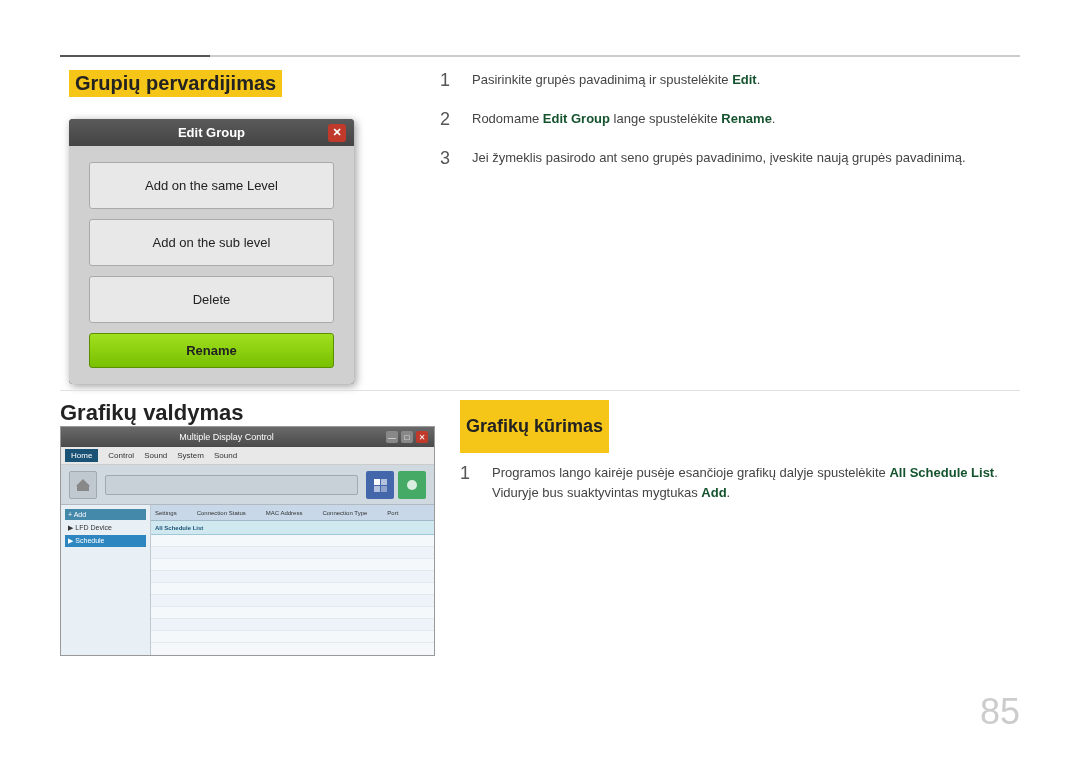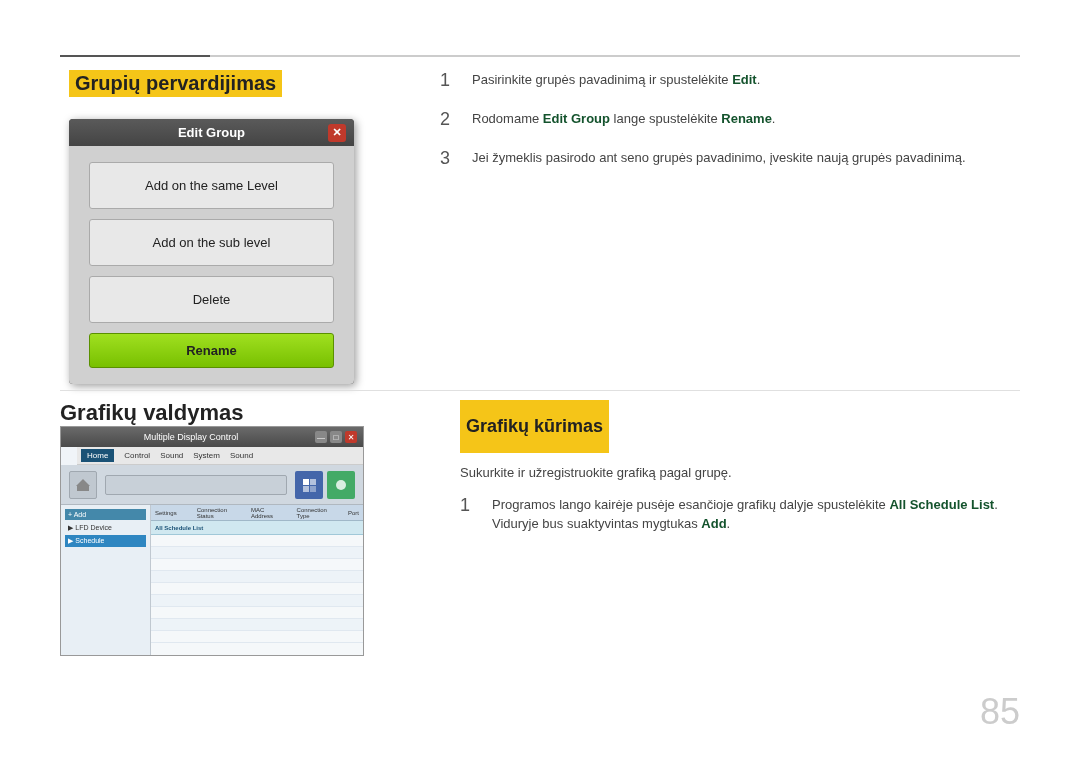--- a/index.html
+++ b/index.html
@@ -190,21 +190,21 @@
       background: #f5c518;
       padding: 16px 6px;
       font-size: 18px;
       font-weight: bold;
       color: #222;
       margin-bottom: 10px;
     }
 
     
     .screenshot-sim {
-      width: 304px;
+      width: 375px;
       height: 230px;
       border: 1px solid #999;
       background: #f0f4f8;
       overflow: hidden;
       position: relative;
     }
     .ss-titlebar {
       background: linear-gradient(to bottom, #6a6a6a, #4a4a4a);
       height: 20px;
       display: flex;
@@ -235,21 +235,20 @@
     .ss-ctrl-close { background: #c0392b; color: white; }
 
     .ss-menu-bar {
       background: #e8e8e8;
       height: 18px;
       display: flex;
       align-items: center;
       padding: 0 4px;
       gap: 10px;
       border-bottom: 1px solid #ccc;
-      margin-left: 16px;
     }
     .ss-menu-item {
       font-size: 8px;
       color: #333;
     }
     .ss-menu-active {
       background: #1a5276;
       color: white;
       padding: 2px 6px;
     }
@@ -479,21 +478,20 @@
           <div class="ss-row"></div>
           <div class="ss-row"></div>
           <div class="ss-row"></div>
         </div>
       </div>
     </div>
   </div>
 
   <div class="section-bottom-right">
     <div class="section-title-highlighted-2">Grafikų kūrimas</div>
-    <p class="subtitle-text">Sukurkite ir užregistruokite grafiką pagal grupę.</p>
 
     <div class="instruction-item">
       <span class="instruction-number">1</span>
       <span class="instruction-text">
         Programos lango kairėje pusėje esančioje grafikų dalyje spustelėkite
         <span class="highlight-blue">All Schedule List</span>.
         Viduryje bus suaktyvintas mygtukas
         <span class="highlight-blue">Add</span>.
       </span>
     </div>

